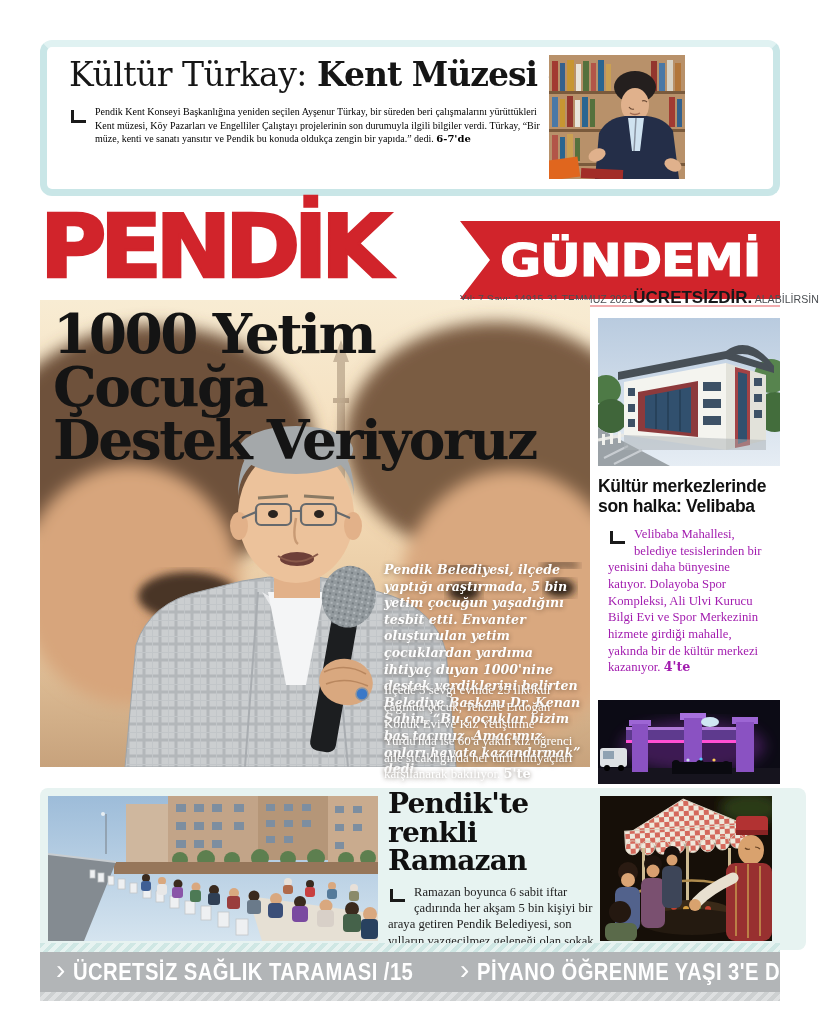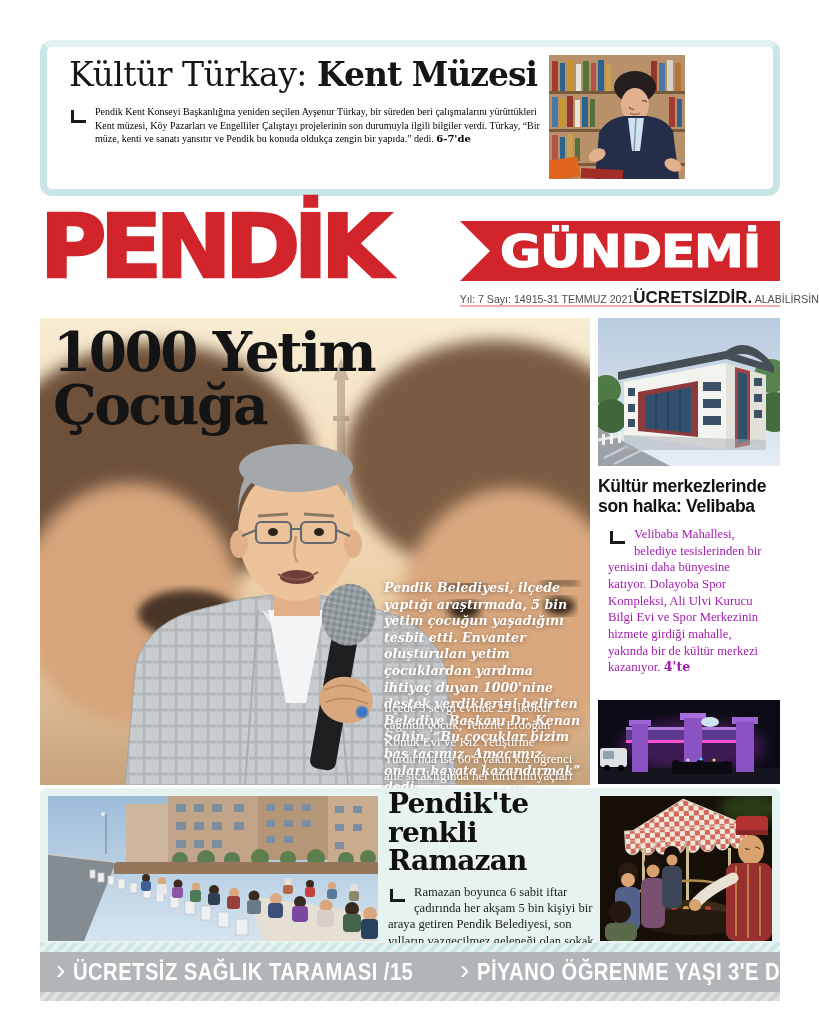--- a/index.html
+++ b/index.html
@@ -19,53 +19,53 @@
 
   .lede-mark{float:left;width:26px;height:30px;}
   .lede-mark::after{content:"";display:block;width:12px;height:10px;margin:5px 0 0 2px;
                     border-left:3px solid #1a1a1a;border-bottom:3px solid #1a1a1a;}
   .pref{font-family:"DejaVu Serif",serif;font-weight:bold;}
 
   
   .mast-pendik{left:40px;top:204px;font-family:"DejaVu Sans",sans-serif;font-weight:bold;
                font-size:84px;line-height:1;color:#d1242b;letter-spacing:-6px;
                -webkit-text-stroke:2.5px #d1242b;transform:scale(1.08,1.03);transform-origin:left top;}
-  .mast-box{left:460px;top:221px;width:320px;height:60px;background:#d1242b;
+  .mast-box{left:460px;top:221px;width:320px;height:78px;background:#d1242b;
             clip-path:polygon(0 0,100% 0,100% 100%,0 100%,30px 50%);
             display:flex;align-items:center;justify-content:center;padding-left:20px;box-sizing:border-box;}
   .mast-box span{font-family:"DejaVu Sans",sans-serif;font-weight:bold;font-size:44px;color:#fff;
                  letter-spacing:-1px;-webkit-text-stroke:1.2px #fff;
                  transform:scaleX(1.14);transform-origin:center;display:inline-block;}
   .issue-row{left:484px;top:288px;width:320px;display:flex;justify-content:center;align-items:baseline;
              font-family:"Liberation Sans",sans-serif;font-size:10.6px;color:#4a4e52;white-space:nowrap;}
   .issue-row b{color:#17181a;font-size:17px;}
   .mast-rule{left:460px;top:305px;width:320px;height:2px;background:#f2adaf;}
 
   
-  .mainstory{left:40px;top:318px;width:550px;height:539px;overflow:hidden;}
+  .mainstory{left:40px;top:300px;width:550px;height:539px;overflow:hidden;}
   .mainstory svg{position:absolute;left:0;top:0;}
   .main-h{position:absolute;left:13px;top:8px;font-family:"DejaVu Serif",serif;font-weight:bold;
           font-size:55px;line-height:0.96;letter-spacing:-2.5px;color:#141414;}
   .main-lead{position:absolute;left:344px;top:262px;width:198px;margin:0;
              font-family:"DejaVu Serif",serif;font-style:italic;font-weight:bold;
              font-size:12.6px;line-height:1.32;color:#ffffff;text-shadow:0 1px 5px rgba(40,25,10,.45);}
   .main-body{position:absolute;left:344px;top:382px;width:200px;margin:0;
              font-size:13px;line-height:1.3;color:#fff;text-shadow:0 1px 4px rgba(40,25,10,.5);}
   .main-body .pref{color:#fff;}
 
   
   .sidebar{left:598px;top:318px;width:182px;}
   .sb-photo{display:block;margin:0;}
   .sb-h{margin:11px 0 6px 0;font-family:Liberation Sans, sans-serif;font-weight:bold;
         font-size:17.5px;line-height:1.12;letter-spacing:-0.3px;color:#111;}
   .sb-p{margin:10px;font-size:12.7px;line-height:1.31;color:#a21caf;}
   .sb-gap{height:14px;}
 
   
-  .bottomsec{left:40px;top:788px;width:740px;height:162px;background:#e7f3f1;border-radius:8px;}
+  .bottomsec{left:40px;top:788px;width:740px;height:162px;background:#e7f3f1;border-radius:8px;padding-left:26px;}
   .bottomsec::after{content:"";position:absolute;left:0;bottom:-2px;width:740px;height:9px;
       background:repeating-linear-gradient(135deg,#cfe7e4 0 4px,#e7f3f1 4px 8px);}
   .ram-photo{position:absolute;left:8px;top:8px;}
   .ram-col{position:absolute;left:348px;top:0px;width:206px;}
   .ram-h{margin:2px 0 8px 0;font-family:"DejaVu Serif",serif;font-weight:bold;font-size:28px;
          line-height:1.02;letter-spacing:-0.8px;color:#101010;}
   .ram-p{margin:0;font-size:12.6px;line-height:1.3;color:#222;}
   .vendor-photo{position:absolute;left:560px;top:8px;}
 
   
@@ -229,20 +229,21 @@
           <rect x="290" y="316" width="26" height="9" fill="#4a4e52"></rect>
           <ellipse cx="303" cy="296" rx="27" ry="31" fill="url(#foam)"></ellipse>
         </g>
         <ellipse cx="306" cy="382" rx="27" ry="23" fill="#d9a87f" transform="rotate(12 306 382)"></ellipse>
         <path d="M284,372 Q306,362 326,374 M286,384 Q306,376 328,386" stroke="#b9875f" stroke-width="1.6" fill="none"></path>
         <circle cx="322" cy="394" r="6" fill="#3a78c8" stroke="#8a94a0" stroke-width="1.5"></circle>
       </g>
     </svg>
     <div class="main-h">
       <div>1000 Yetim Çocuğa</div>
+      <div>Destek Veriyoruz</div>
     </div>
     <p class="main-lead">
       <span>Pendik Belediyesi, ilçede yaptığı araştırmada, 5 bin yetim çocuğun yaşadığını tesbit etti. Envanter oluşturulan yetim çocuklardan yardıma ihtiyaç duyan 1000'nine destek verdiklerini belirten Belediye Başkanı Dr. Kenan Şahin, “Bu çocuklar bizim baş tacımız. Amacımız onları hayata kazandırmak” dedi.</span>
     </p>
     <p class="main-body">
       <span>İlçede 5 sevgi evinde 25 ilkokul çağında çocuk, Tenzile Erdoğan Konuk Evi ve Kız Yetiştirme Yurdu'nda ise 60'a yakın kız öğrenci aile sıcaklığında her türlü ihtiyaçları karşılanarak bakılıyor.</span>
       <b class="pref">5'te</b>
     </p>
   </section>
 

